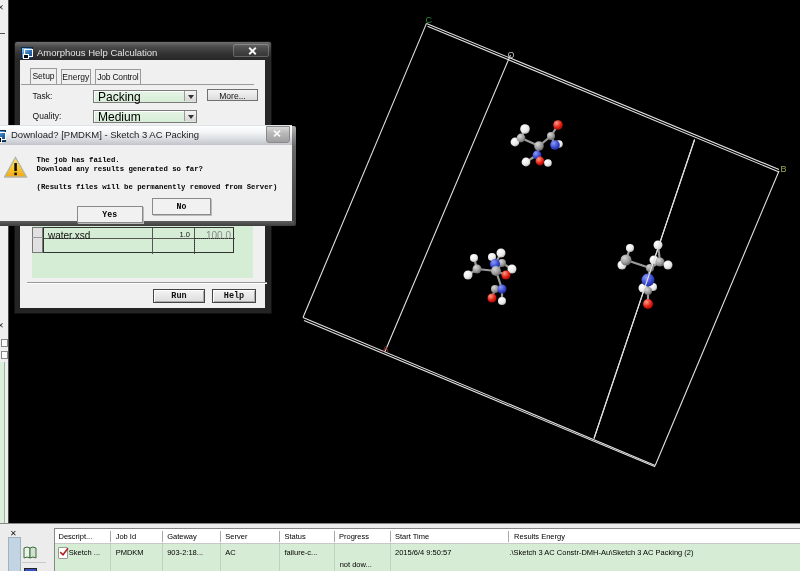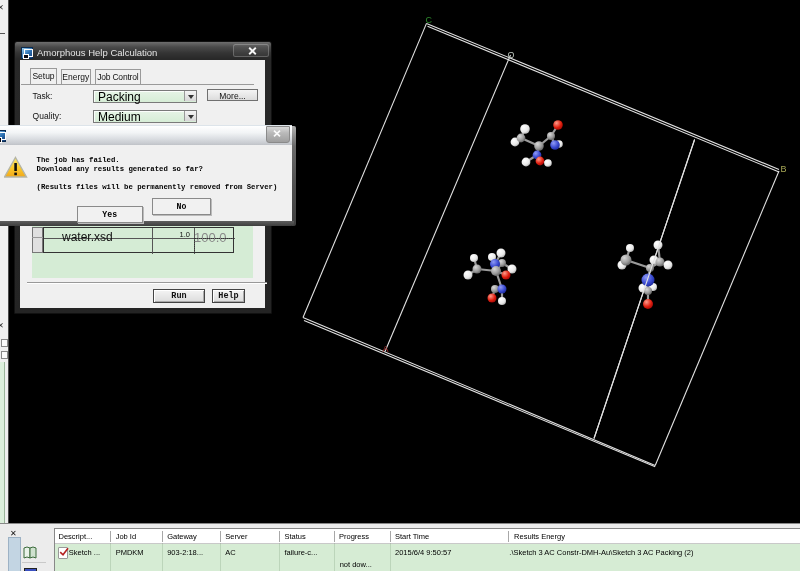--- a/index.html
+++ b/index.html
@@ -226,39 +226,40 @@
         <span class="arr"></span>
     </div>
 
     <div class="abs" id="actable">
       <div class="abs" style="left:0;top:3px;width:11px;height:26px;background:#e0e0e0;border:1px solid #777;box-sizing:border-box;"></div>
         <div class="abs" style="left:0;top:12.5px;width:11px;height:1px;background:#999;"></div>
       <div class="abs" style="left:11px;top:3px;width:191px;height:26px;border:1px solid #333;box-sizing:border-box;">
         <div class="abs" style="left:0;top:9.5px;width:191px;height:1px;background:#555;"></div>
         <div class="abs" style="left:108px;top:0;width:1px;height:26px;background:#555;"></div>
         <div class="abs" style="left:149.5px;top:0;width:1px;height:26px;background:#555;"></div>
-        <div class="abs" style="left:18px;top:1.5px;font-size:12px;color:#111;">water.xsd</div>
+        <div class="abs" style="left:4px;top:1.5px;font-size:10px;color:#111;">water.xsd</div>
         <div class="abs" style="left:108px;top:1.5px;width:38px;text-align:right;font-size:7.5px;color:#111;">1.0</div>
-        <div class="abs" style="left:150px;top:1.5px;width:37px;text-align:left;font-size:13px;color:#888;">100.0</div>
+        <div class="abs" style="left:150px;top:1.5px;width:37px;text-align:right;font-size:10px;color:#888;">100.0</div>
         <div class="abs" style="left:149.5px;top:9.5px;width:40px;height:15px;border:1px dotted #333;box-sizing:border-box;"></div>
       </div>
     </div>
     <div class="abs" style="left:12px;top:240px;width:240px;height:1px;background:#999;box-shadow:0 1px 0 #fff;"></div>
     <div class="abs btn mono" style="left:138px;top:247px;width:52px;height:13.5px;line-height:13px;border:1px solid #444;box-shadow:inset 1px 1px 0 #fff, inset -1px -1px 0 #aaa;">Run</div>
-    <div class="abs btn mono" style="left:197px;top:247px;width:33px;height:13.5px;line-height:13px;border:1px solid #444;box-shadow:inset 1px 1px 0 #fff, inset -1px -1px 0 #aaa;">Help</div>
+    <div class="abs btn mono" style="left:197px;top:247px;width:44px;height:13.5px;line-height:13px;border:1px solid #444;box-shadow:inset 1px 1px 0 #fff, inset -1px -1px 0 #aaa;">Help</div>
   </div>
 
   <div class="abs" id="dldlg">
     <div class="abs" id="dltitlebar"></div>
       <div class="abs" id="dlframeR"></div>
       <div class="abs" id="dlframeB"></div>
     <div class="abs msicon" style="left:8px;top:5.5px;">
         <span class="sq1"></span>
         <span class="sq2"></span>
       </div>
+    <div class="abs" id="dltitle">Download? [PMDKM] - Sketch 3 AC Packing</div>
     <div class="abs" id="dlx"></div>
     <svg class="abs" style="left:287px;top:5.5px" width="8" height="7" viewBox="0 0 8 7">
         <path d="M1,0.7 L7,6.3 M7,0.7 L1,6.3" stroke="#fafafa" stroke-width="1.7"></path>
       </svg>
     <div class="abs" id="dlbody"></div>
     <svg class="abs" style="left:18px;top:31px" width="24" height="24" viewBox="0 0 24 24">
       <defs>
           <linearGradient id="wg" x1="0" y1="0" x2="0" y2="1">
         <stop offset="0" stop-color="#ffe96a"></stop>
             <stop offset="0.55" stop-color="#fcc92a"></stop>

